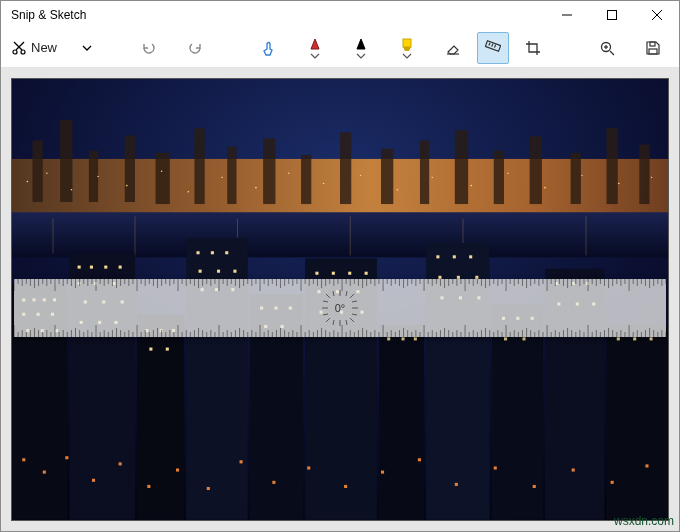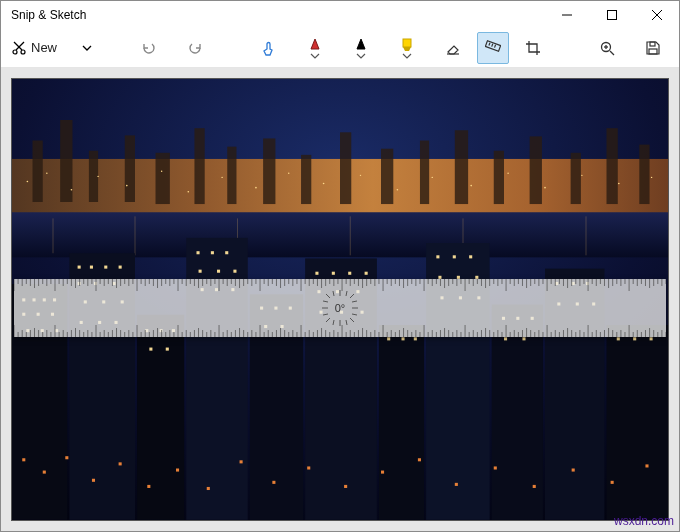--- a/index.html
+++ b/index.html
@@ -24,21 +24,21 @@
   .canvas-area{flex:1;position:relative;background:#e6e6e6;padding:10px;box-sizing:border-box}
   .image-frame{width:100%;height:100%;border:1px solid #555;box-sizing:border-box;position:relative;overflow:hidden;background:#000012}
   .night-svg{width:100%;height:100%;display:block}
   
   .ruler{position:absolute;left:2px;right:2px;top:200px;height:58px;background:rgba(235,235,235,0.78);box-shadow:0 2px 6px rgba(0,0,0,.35)}
   .ticks{position:absolute;left:0;right:0;height:12px}
   .ticks.top{top:0}
   .ticks.bottom{bottom:0;transform:scaleY(-1)}
   .angle-dial{position:absolute;left:50%;top:50%;transform:translate(-50%,-50%);width:40px;height:40px;display:flex;align-items:center;justify-content:center;font-size:11px;color:#333}
   .dial-rays{position:absolute;inset:0}
-  .watermark{position:fixed;right:6px;bottom:4px;font-size:12px;color:#4c1d95;font-family:Arial,sans-serif}
+  .watermark{position:fixed;right:6px;bottom:4px;font-size:12px;color:#14532d;font-family:Arial,sans-serif}
 </style>
 </head>
 <body>
 
 <div class="window">
 
   <div class="titlebar">
     <div class="title">Snip &amp; Sketch</div>
     <div class="winbtns">
       <div class="winbtn">

